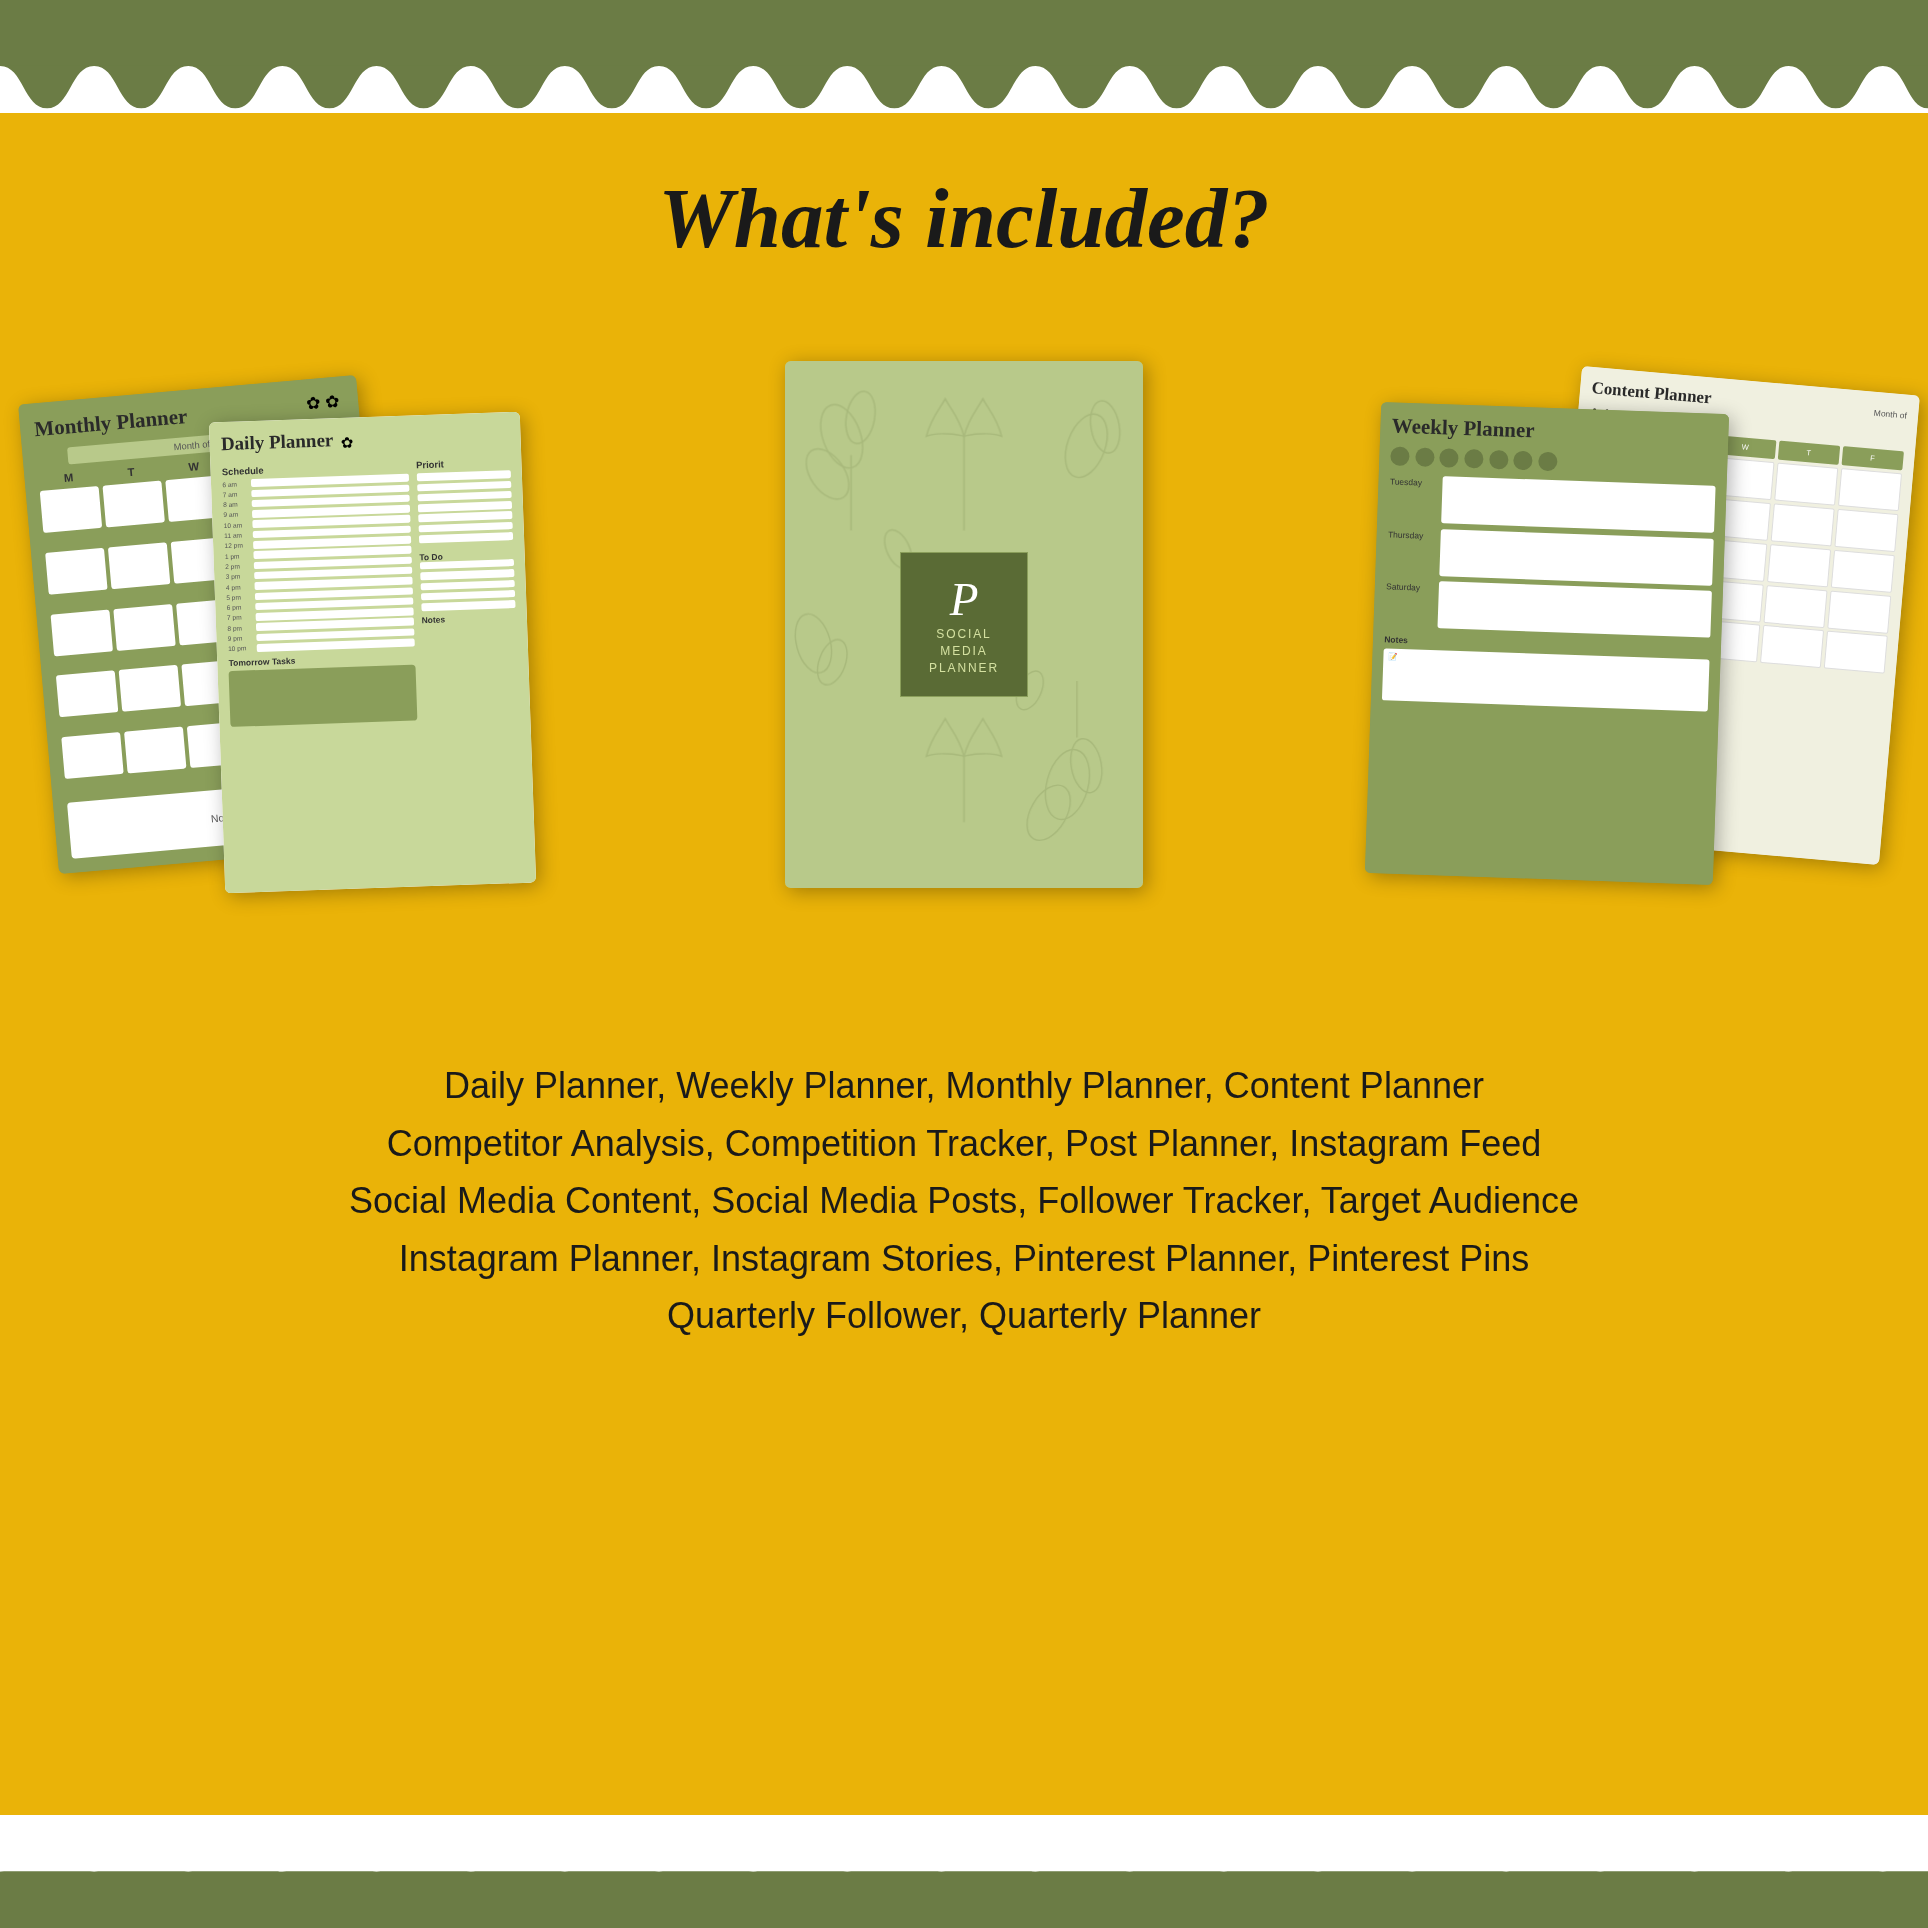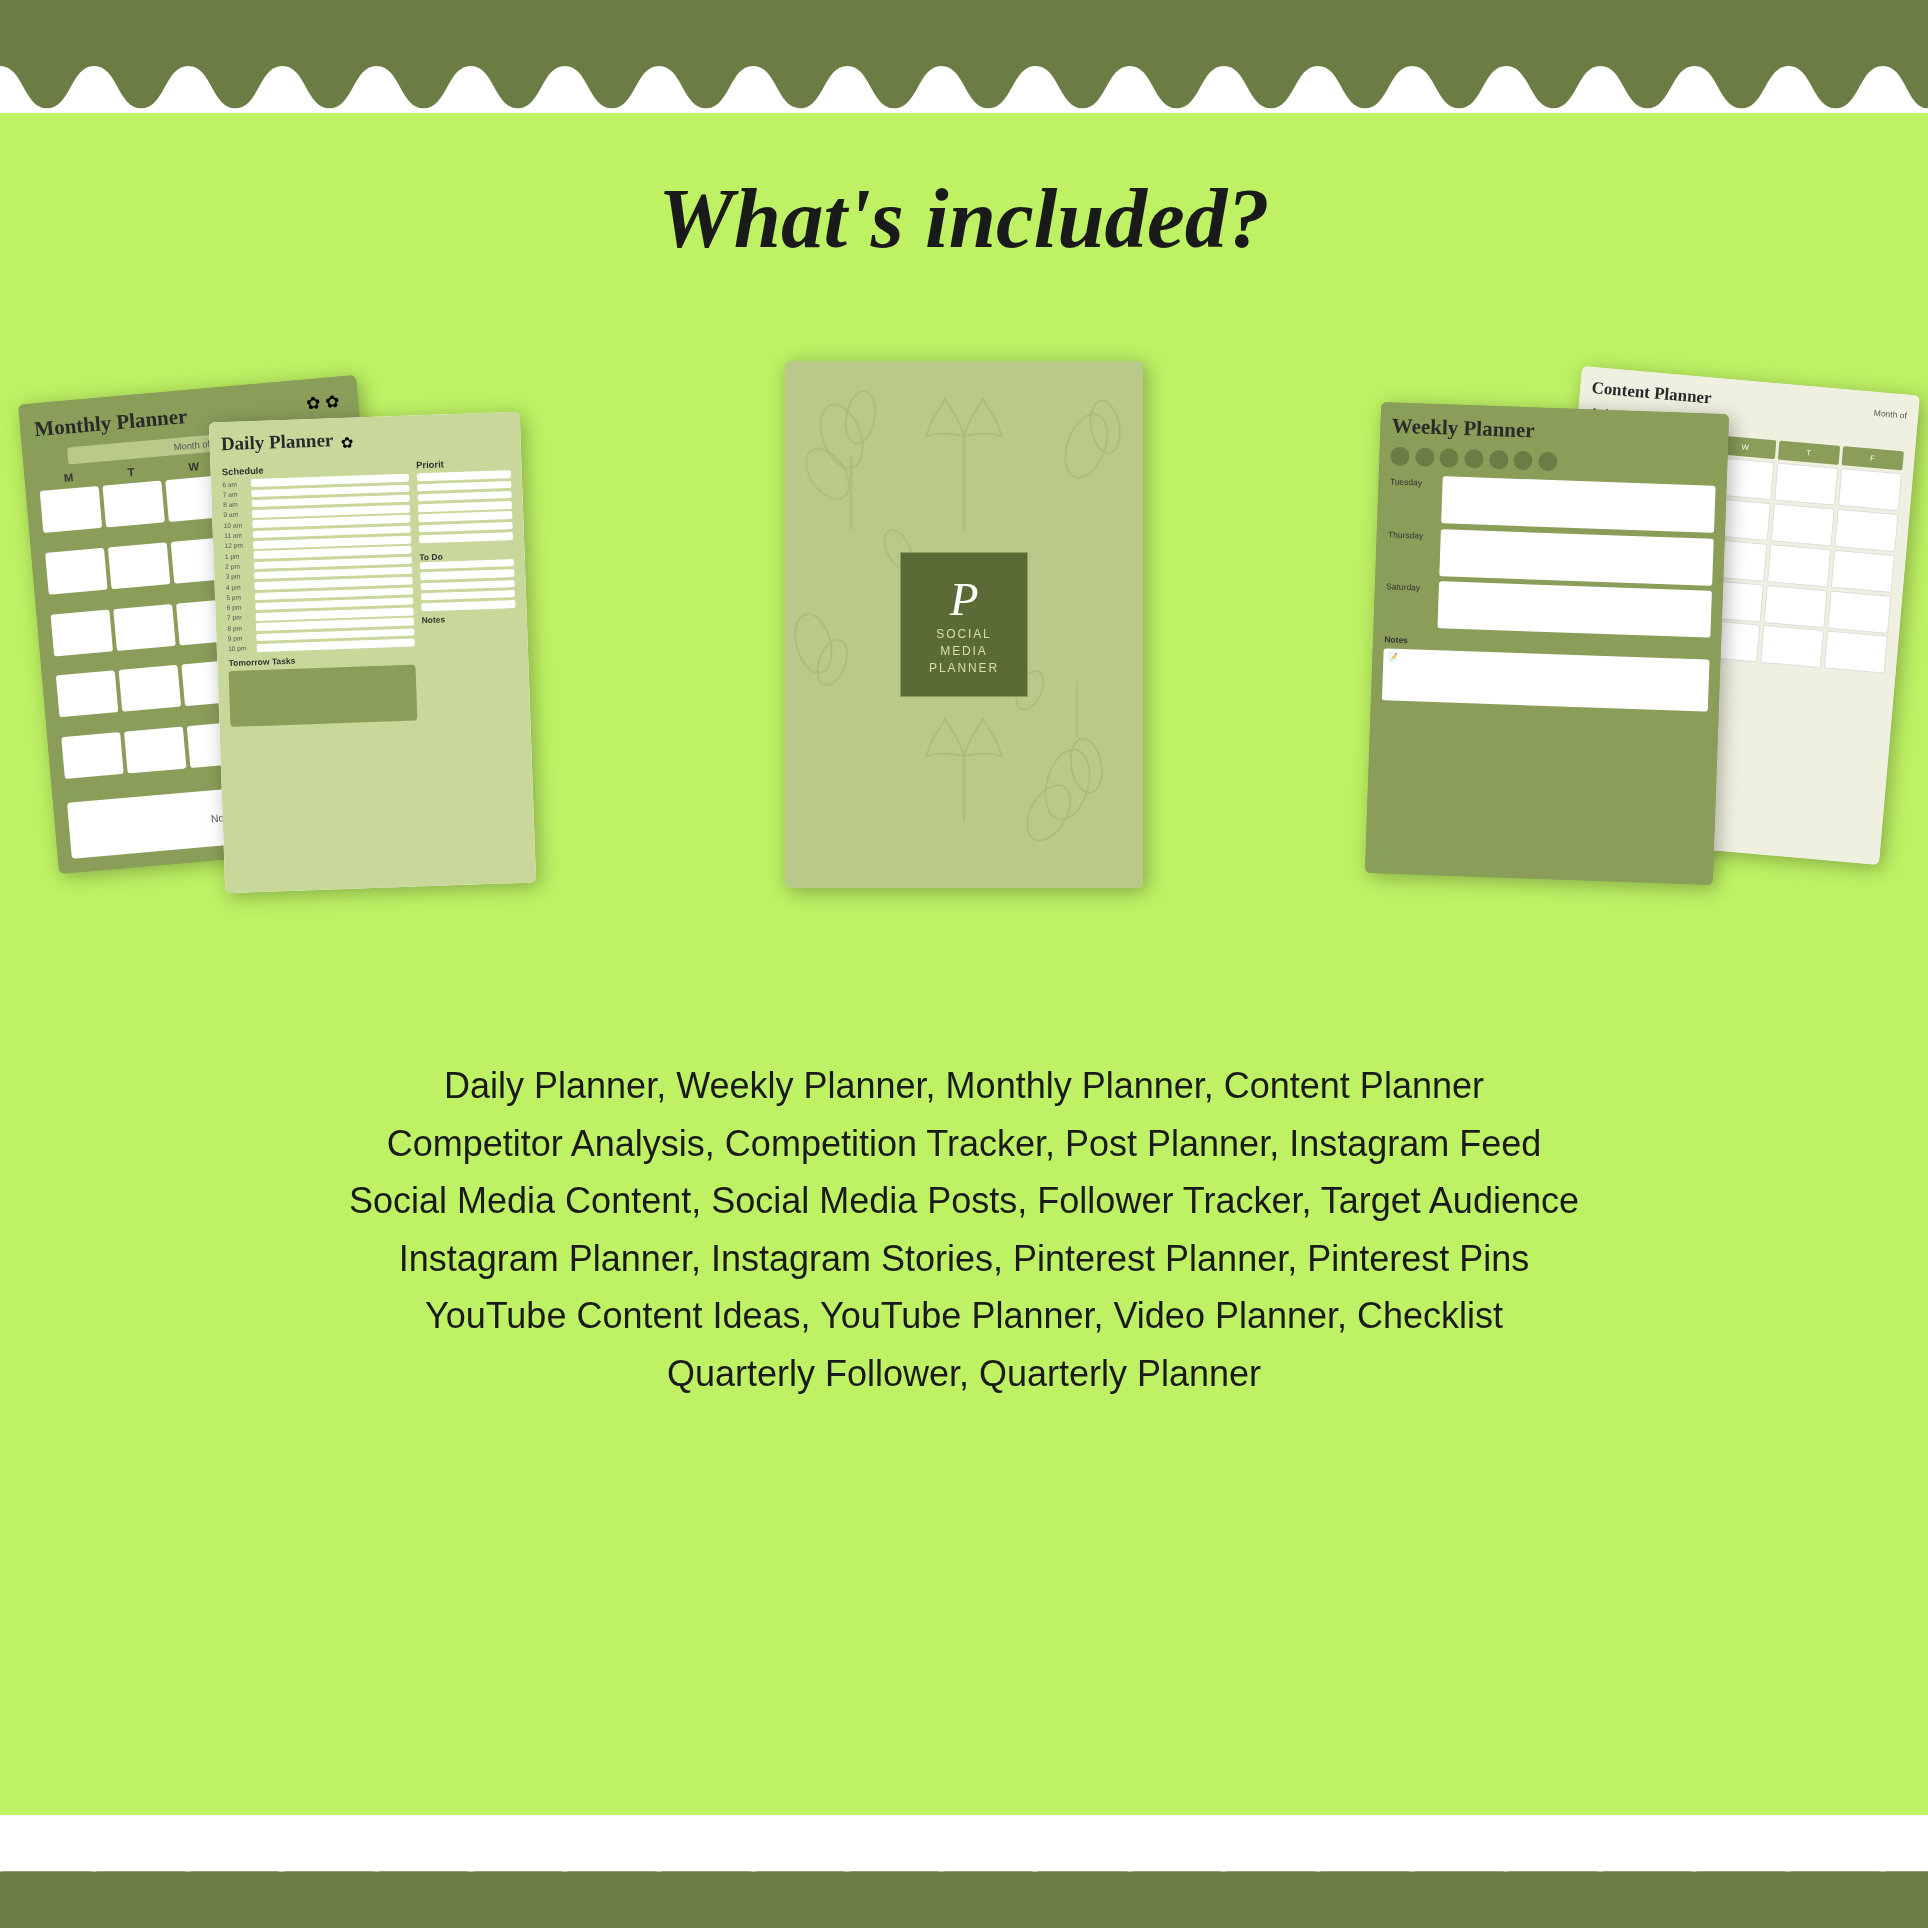--- a/index.html
+++ b/index.html
@@ -23,21 +23,21 @@
 
     
     .scallop-top {
       width: 100%;
       height: 113px;
       position: relative;
       flex-shrink: 0;
     }
 
     .white-content {
-      background: #bef264;
+      background: #eab308;
       flex: 1;
       width: 100%;
       display: flex;
       flex-direction: column;
       align-items: center;
       position: relative;
     }
 
     
     .scallop-bottom {
@@ -779,21 +779,20 @@
         </div>
       </div>
 
     </div>
 
     <div class="description-section">
       <p class="description-line">Daily Planner, Weekly Planner, Monthly Planner, Content Planner</p>
       <p class="description-line">Competitor Analysis, Competition Tracker, Post Planner, Instagram Feed</p>
       <p class="description-line">Social Media Content, Social Media Posts, Follower Tracker, Target Audience</p>
       <p class="description-line">Instagram Planner, Instagram Stories, Pinterest Planner, Pinterest Pins</p>
-      <p class="description-line">YouTube Content Ideas, YouTube Planner,  Video Planner, Checklist</p>
       <p class="description-line">Quarterly Follower, Quarterly Planner</p>
     </div>
 
   </div>
 
   <div class="scallop-bottom">
     <svg class="scallop-svg" viewBox="0 0 2048 120" preserveAspectRatio="none" xmlns="http://www.w3.org/2000/svg">
 
       <rect x="0" y="0" width="2048" height="60" fill="white"></rect>
 

